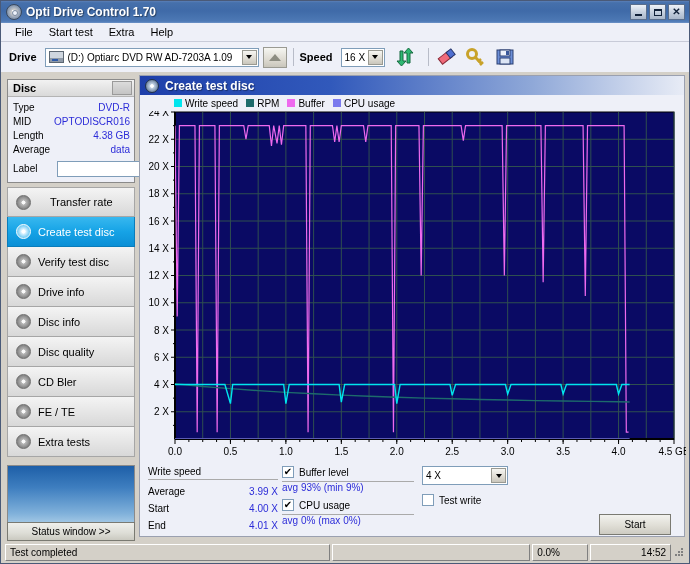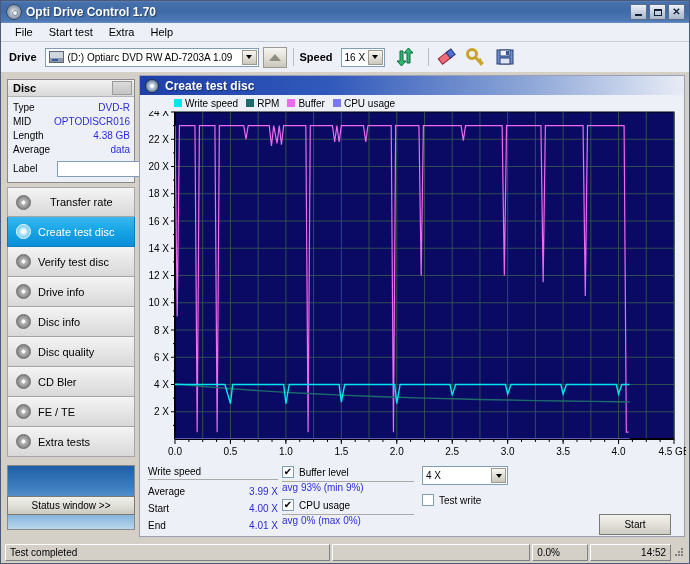--- a/index.html
+++ b/index.html
@@ -152,21 +152,21 @@
     background: radial-gradient(circle at 50% 50%, #ffffff 0 20%, #dff3ff 24%, #7fd0f5 62%, #3ab0e8 100%);
     border-color: #ffffff;
   }
 
   .blue-panel {
     position: absolute; left: 6px; top: 464px; width: 128px; height: 65px;
     background: linear-gradient(to bottom, #1e5fa8 0%, #3f7fc0 35%, #7fb0da 75%, #b9d7ec 100%);
     border: 1px solid #8a8a8a;
   }
   .status-window-btn {
-    position: absolute; left: 6px; top: 495px; width: 128px; height: 19px;
+    position: absolute; left: 6px; top: 521px; width: 128px; height: 19px;
     background: linear-gradient(to bottom,#f0f0ec,#ddddd6 60%,#cac9c0);
     border: 1px solid #7a7a72;
     display: flex; align-items: center; justify-content: center;
     font-size: 10px; color: #000;
   }
 
   
   .content {
     position: absolute; left: 138px; top: 74px; width: 546px; height: 462px;
     background: #eef0f8; border: 1px solid #9aa0b0;

